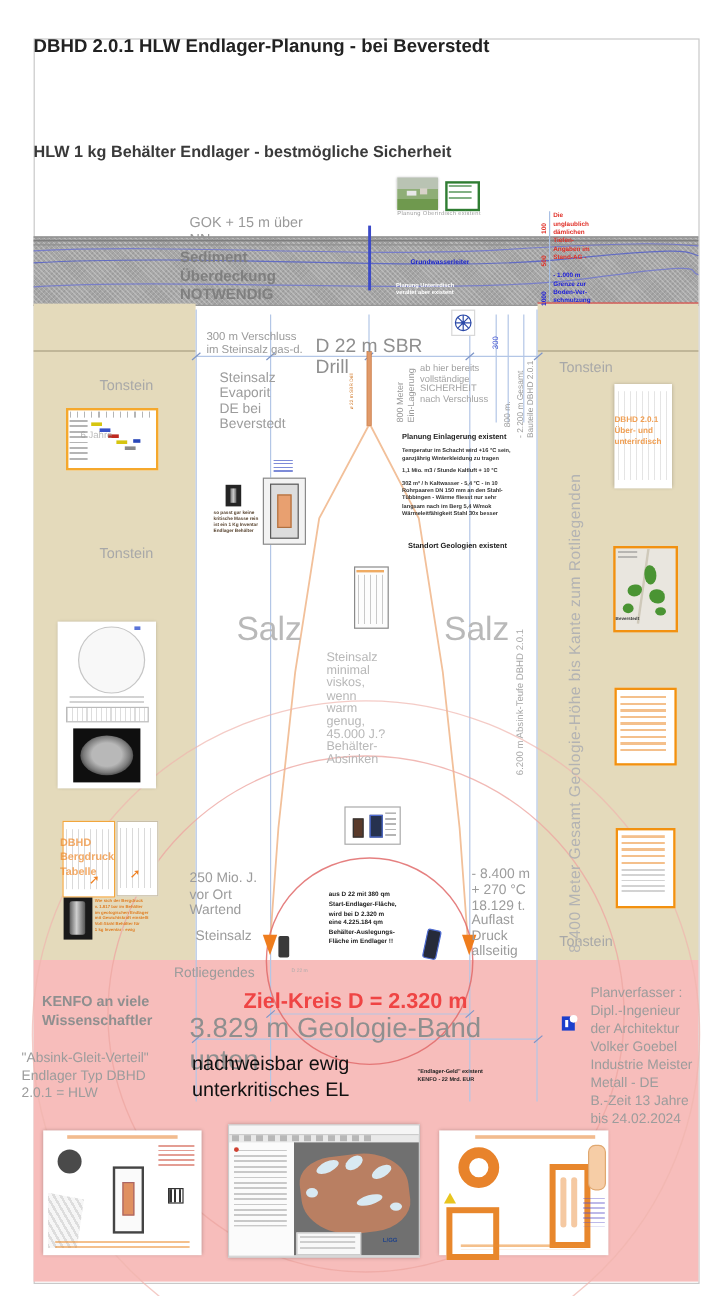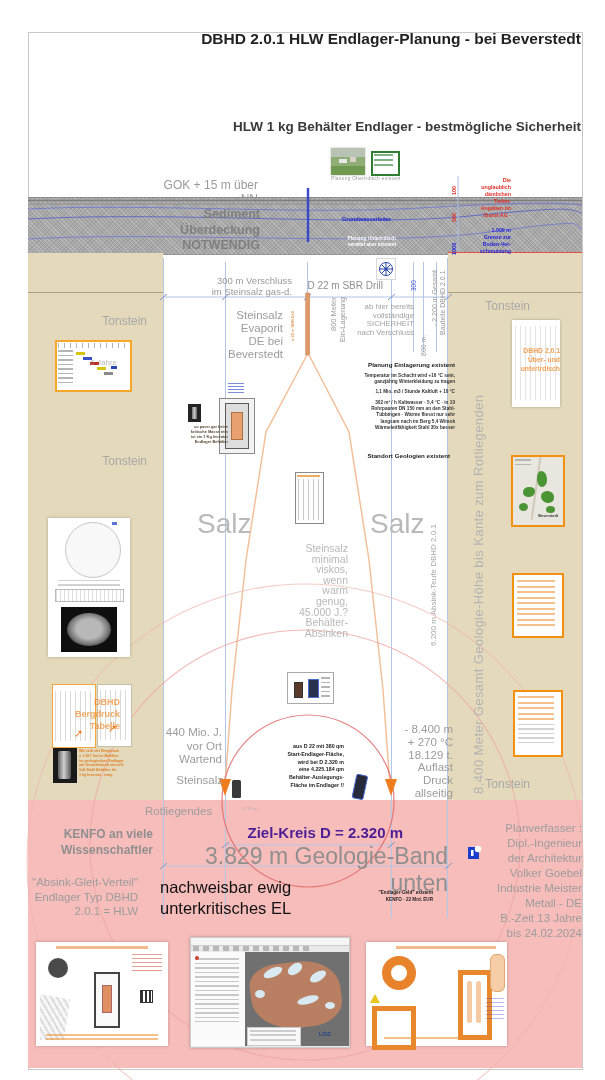--- a/index.html
+++ b/index.html
@@ -1,19 +1,19 @@
 <!DOCTYPE html>
 <html><head>
 <meta charset="utf-8">
 <style>
   html,body{margin:0;padding:0;background:#fff;}
   .page{position:relative;width:605px;height:1080px;background:#fff;
         font-family:"Liberation Sans",sans-serif;overflow:hidden;}
   .abs{position:absolute;}
-  .c{text-align:right;}
+  .c{text-align:left;}
   .ml{white-space:pre-line;}
   .vrt{writing-mode:vertical-rl;transform:rotate(180deg);white-space:pre-line;}
   .thumb{position:absolute;background:#fff;box-shadow:0 0 3px rgba(0,0,0,.25);}
   .rows-gray{background:repeating-linear-gradient(180deg,rgba(120,120,120,.55) 0 1.5px,transparent 1.5px 4.5px);}
   .rows-orange{background:repeating-linear-gradient(180deg,rgba(235,140,45,.55) 0 2px,transparent 2px 5.5px);}
   .cols-gray{background:repeating-linear-gradient(90deg,rgba(150,150,150,.5) 0 1px,transparent 1px 5px);}
   svg{display:block;}
 </style>
 </head>
 <body>
@@ -133,21 +133,21 @@
 Tiefen-
 Angaben im
 Stand-AG -</div>
   <div class="abs c ml" style="left:461px;top:227px;width:50px;font-size:5.3px;font-weight:bold;line-height:7px;color:#2020d8;">- 1.000 m
 Grenze zur
 Boden-Ver-
 schmutzung</div>
 
   <div class="abs c ml" style="left:172px;top:275px;width:120px;font-size:9.5px;line-height:11px;color:#9a9a9a;">300 m Verschluss
 im Steinsalz gas-d.</div>
-  <div class="abs c" style="left:263px;top:280px;width:120px;font-size:10px;color:#8f8f8f;">D 22 m SBR Drill</div>
+  <div class="abs c" style="left:263px;top:280px;width:120px;font-size:16px;color:#8f8f8f;">D 22 m SBR Drill</div>
   <div class="abs vrt" style="left:290px;top:303px;width:7px;height:38px;font-size:4px;color:#d07828;">ø 22 m SBR Drill</div>
   <div class="abs c ml" style="left:183px;top:309px;width:100px;font-size:11.5px;line-height:13px;color:#9c9c9c;">Steinsalz
 Evaporit
 DE bei
 Beverstedt</div>
   <div class="abs vrt c" style="left:329px;top:297px;width:18px;height:55px;font-size:7.5px;line-height:9px;color:#9a9a9a;">800 Meter
 Ein-Lagerung</div>
   <div class="abs c ml" style="left:350px;top:303px;width:64px;font-size:7.8px;line-height:8.6px;color:#a2a2a2;">ab hier bereits
 vollständige
 SICHERHEIT
@@ -206,40 +206,40 @@
 
   <div class="abs vrt" style="left:429px;top:506px;width:12px;height:140px;font-size:8px;color:#a8a8a8;">6.200 m Absink-Teufe DBHD 2.0.1</div>
   <div class="abs vrt" style="left:471px;top:298px;width:20px;height:496px;font-size:13px;letter-spacing:.4px;color:#b3b3b3;">8.400 Meter Gesamt Geologie-Höhe bis Kante zum Rotliegenden</div>
 
   <div class="thumb" style="left:287px;top:672px;width:45px;height:30px;border:1px solid #aaa;box-shadow:none;">
     <div class="abs" style="left:6px;top:9px;width:7px;height:14px;background:#5a3a2a;border:.5px solid #333;"></div>
     <div class="abs" style="left:20px;top:6px;width:9px;height:17px;background:#26324f;border:.5px solid #4d6ad0;"></div>
     <div class="abs rows-gray" style="left:33px;top:4px;width:9px;height:22px;"></div>
   </div>
 
-  <div class="abs c ml" style="left:158px;top:726px;width:64px;font-size:11.5px;line-height:13.5px;color:#9c9c9c;">440 Mio. J.
+  <div class="abs c ml" style="left:158px;top:726px;width:64px;font-size:11.5px;line-height:13.5px;color:#9c9c9c;">250 Mio. J.
 vor Ort
 Wartend</div>
   <div class="abs c" style="left:163px;top:774px;width:60px;font-size:11.5px;color:#9c9c9c;">Steinsalz</div>
   <div class="abs c ml" style="left:274px;top:743px;width:70px;font-size:5.3px;font-weight:600;line-height:7.8px;color:#222;">aus D 22 mit 380 qm
 Start-Endlager-Fläche,
 wird bei D 2.320 m
 eine 4.225.184 qm
 Behälter-Auslegungs-
 Fläche im Endlager !!</div>
   <div class="abs c ml" style="left:393px;top:723px;width:60px;font-size:11.5px;line-height:12.8px;color:#9c9c9c;">- 8.400 m
 + 270 °C
 18.129 t.
 Auflast
 Druck
 allseitig</div>
 
   <div class="abs" style="left:145px;top:805px;font-size:11.5px;color:#9c9c9c;">Rotliegendes</div>
   <div class="abs" style="left:243px;top:806px;font-size:4.2px;color:#aaa;">D 22 m</div>
-  <div class="abs c" style="left:203px;top:824px;width:200px;font-size:15px;font-weight:bold;color:#4c1d95;">Ziel-Kreis D = 2.320 m</div>
+  <div class="abs c" style="left:203px;top:824px;width:200px;font-size:18px;font-weight:bold;color:#ef4444;">Ziel-Kreis D = 2.320 m</div>
   <div class="abs c" style="left:158px;top:843px;width:290px;font-size:23px;color:#8f8f8f;">3.829 m Geologie-Band unten</div>
   <div class="abs ml" style="left:160px;top:877px;width:160px;font-size:16.5px;font-weight:500;line-height:21px;color:#111;">nachweisbar ewig
 unterkritisches EL</div>
   <div class="abs c ml" style="left:348px;top:890px;width:85px;font-size:4.6px;font-weight:bold;line-height:6.5px;color:#222;">"Endlager-Geld" existent
 KENFO - 22 Mrd. EUR</div>
   <div class="abs c ml" style="left:35px;top:826px;width:118px;font-size:12px;font-weight:bold;line-height:16px;color:#8f8f8f;">KENFO an viele
 Wissenschaftler</div>
   <div class="abs c ml" style="left:18px;top:875px;width:120px;font-size:11.5px;line-height:14.5px;color:#9c9c9c;">"Absink-Gleit-Verteil"
 Endlager Typ DBHD
 2.0.1 = HLW</div>

